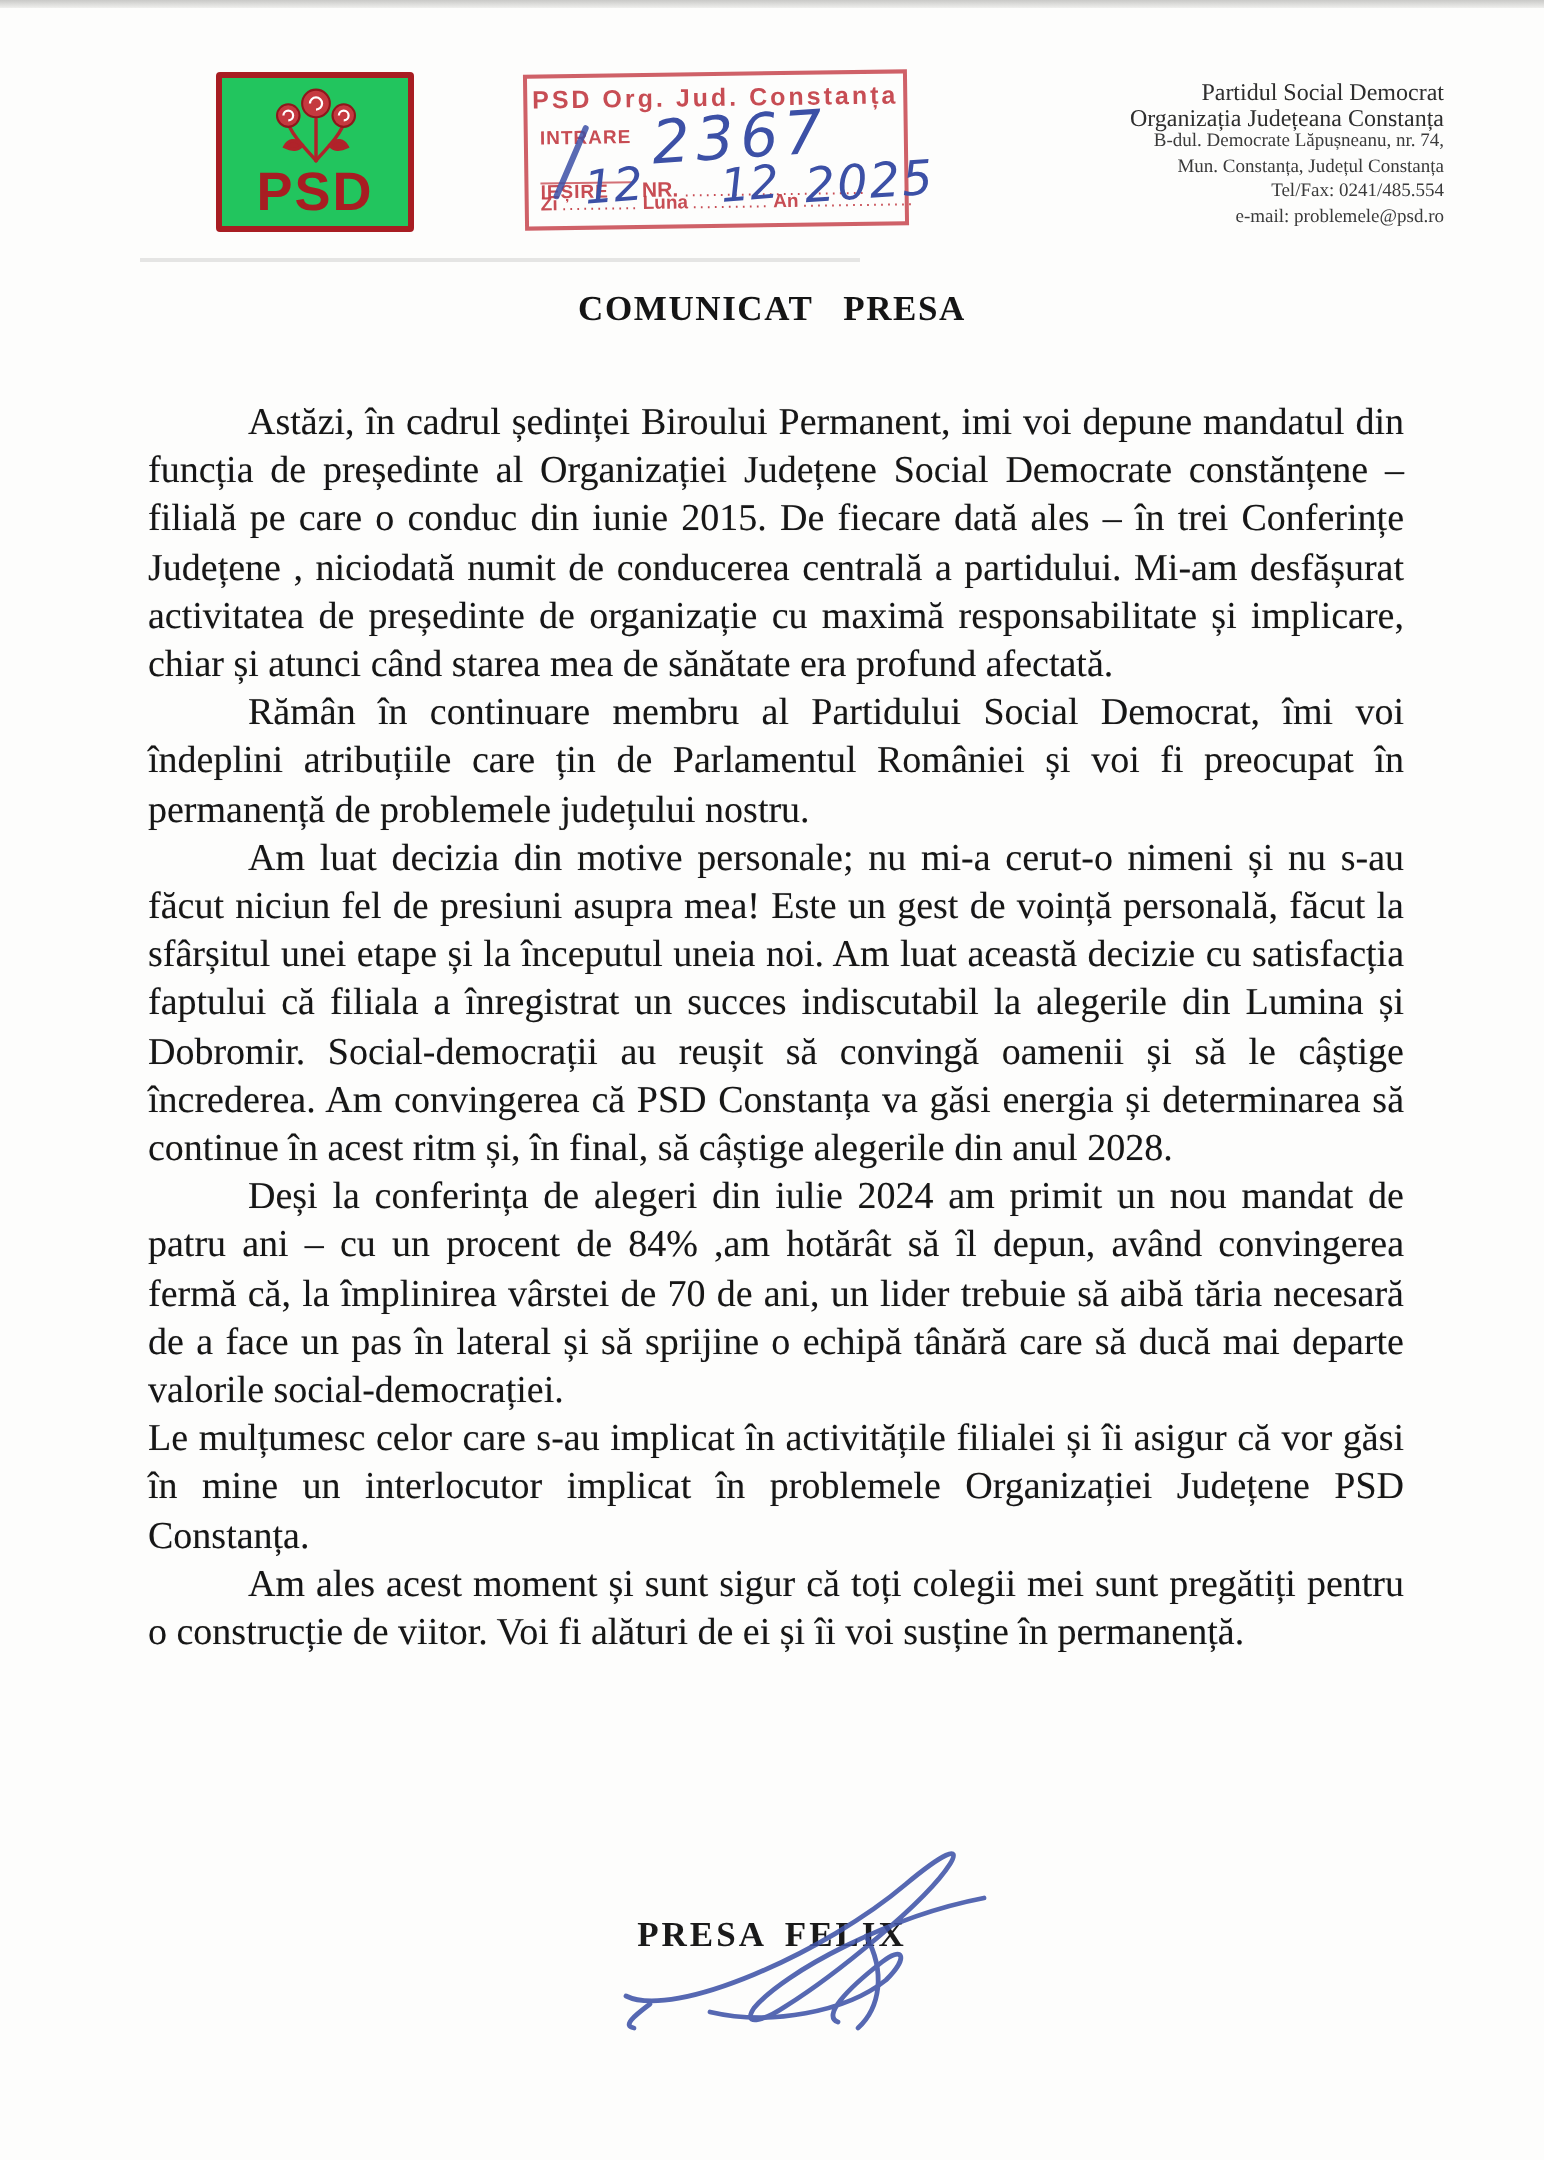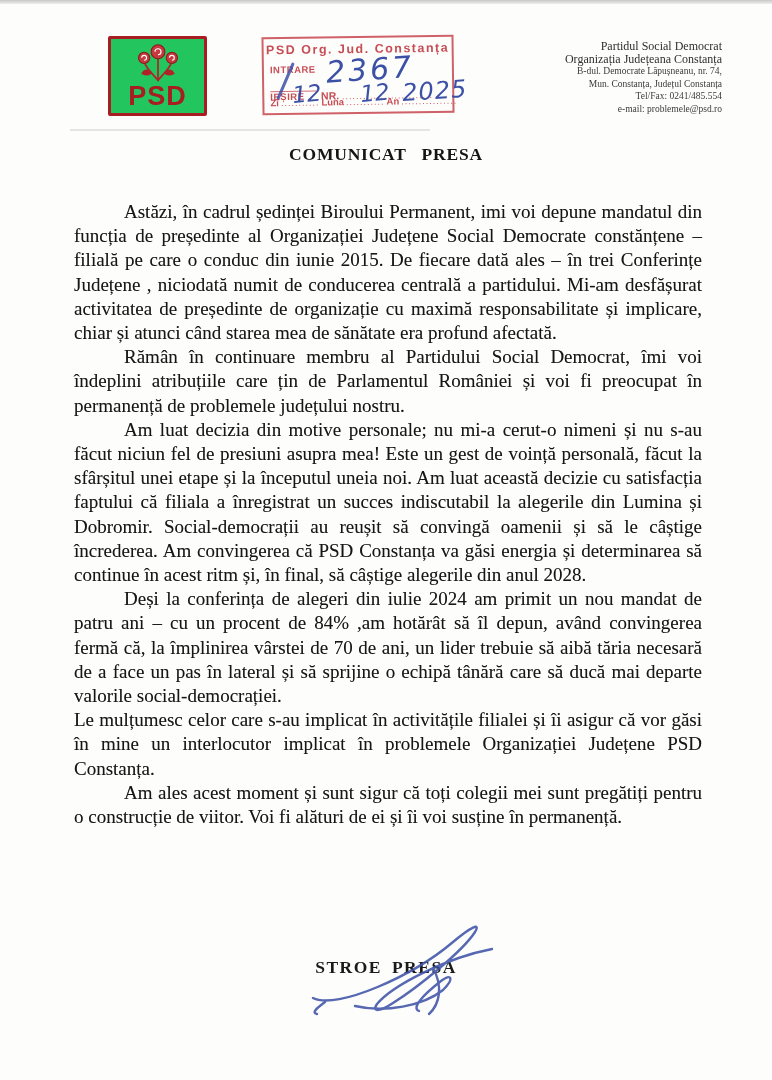--- a/index.html
+++ b/index.html
@@ -175,21 +175,21 @@
 
   <div class="body-text">
     <p class="para">Astăzi, în cadrul ședinței Biroului Permanent, imi voi depune mandatul din funcția de președinte al Organizației Județene Social Democrate constănțene – filială pe care o conduc din iunie 2015. De fiecare dată ales – în trei Conferințe Județene , niciodată numit de conducerea centrală a partidului. Mi-am desfășurat activitatea de președinte de organizație cu maximă responsabilitate și implicare, chiar și atunci când starea mea de sănătate era profund afectată.</p>
     <p class="para">Rămân în continuare membru al Partidului Social Democrat, îmi voi îndeplini atribuțiile care țin de Parlamentul României și voi fi preocupat în permanență de problemele județului nostru.</p>
     <p class="para">Am luat decizia din motive personale; nu mi-a cerut-o nimeni și nu s-au făcut niciun fel de presiuni asupra mea! Este un gest de voință personală, făcut la sfârșitul unei etape și la începutul uneia noi. Am luat această decizie cu satisfacția faptului că filiala a înregistrat un succes indiscutabil la alegerile din Lumina și Dobromir. Social-democrații au reușit să convingă oamenii și să le câștige încrederea. Am convingerea că PSD Constanța va găsi energia și determinarea să continue în acest ritm și, în final, să câștige alegerile din anul 2028.</p>
     <p class="para">Deși la conferința de alegeri din iulie 2024 am primit un nou mandat de patru ani – cu un procent de 84% ,am hotărât să îl depun, având convingerea fermă că, la împlinirea vârstei de 70 de ani, un lider trebuie să aibă tăria necesară de a face un pas în lateral și să sprijine o echipă tânără care să ducă mai departe valorile social-democrației.</p>
     <p class="para no-indent">Le mulțumesc celor care s-au implicat în activitățile filialei și îi asigur că vor găsi în mine un interlocutor implicat în problemele Organizației Județene PSD Constanța.</p>
     <p class="para">Am ales acest moment și sunt sigur că toți colegii mei sunt pregătiți pentru o construcție de viitor. Voi fi alături de ei și îi voi susține în permanență.</p>
   </div>
 
-  <div class="sig-name">STROE PRESA</div>
+  <div class="sig-name">PRESA FELIX</div>
   <svg class="sig-scribble" width="215" height="100" viewBox="0 0 215 100">
     <g stroke="#3f54a8" stroke-width="2.4" fill="none" stroke-linecap="round" opacity="0.88">
       <path d="M18 80 C42 92 118 58 158 24 C176 9 186 4 180 14 C168 33 122 70 98 85 C86 93 76 95 82 86 C97 68 150 40 197 31"></path>
       <path d="M60 88 C90 95 128 88 148 72 C160 60 156 55 146 63 C128 77 116 90 124 93"></path>
       <path d="M138 50 C148 68 145 86 134 96"></path>
       <path d="M30 84 C22 90 16 95 22 96"></path>
     </g>
   </svg>
 </div>
 

